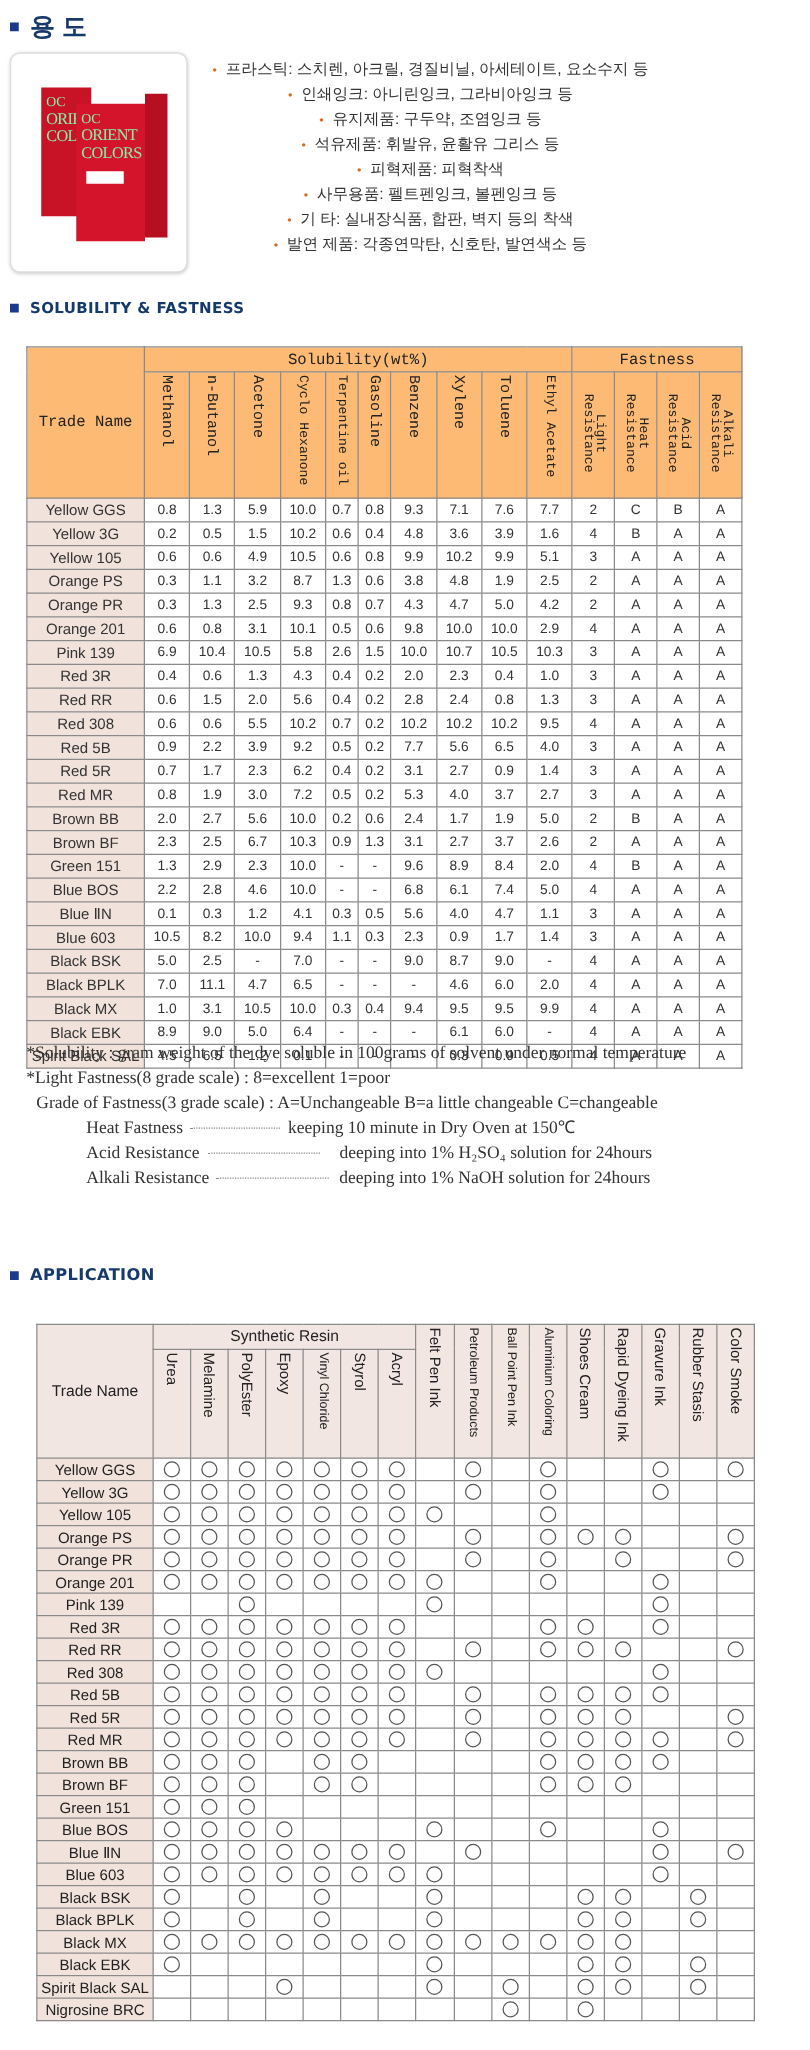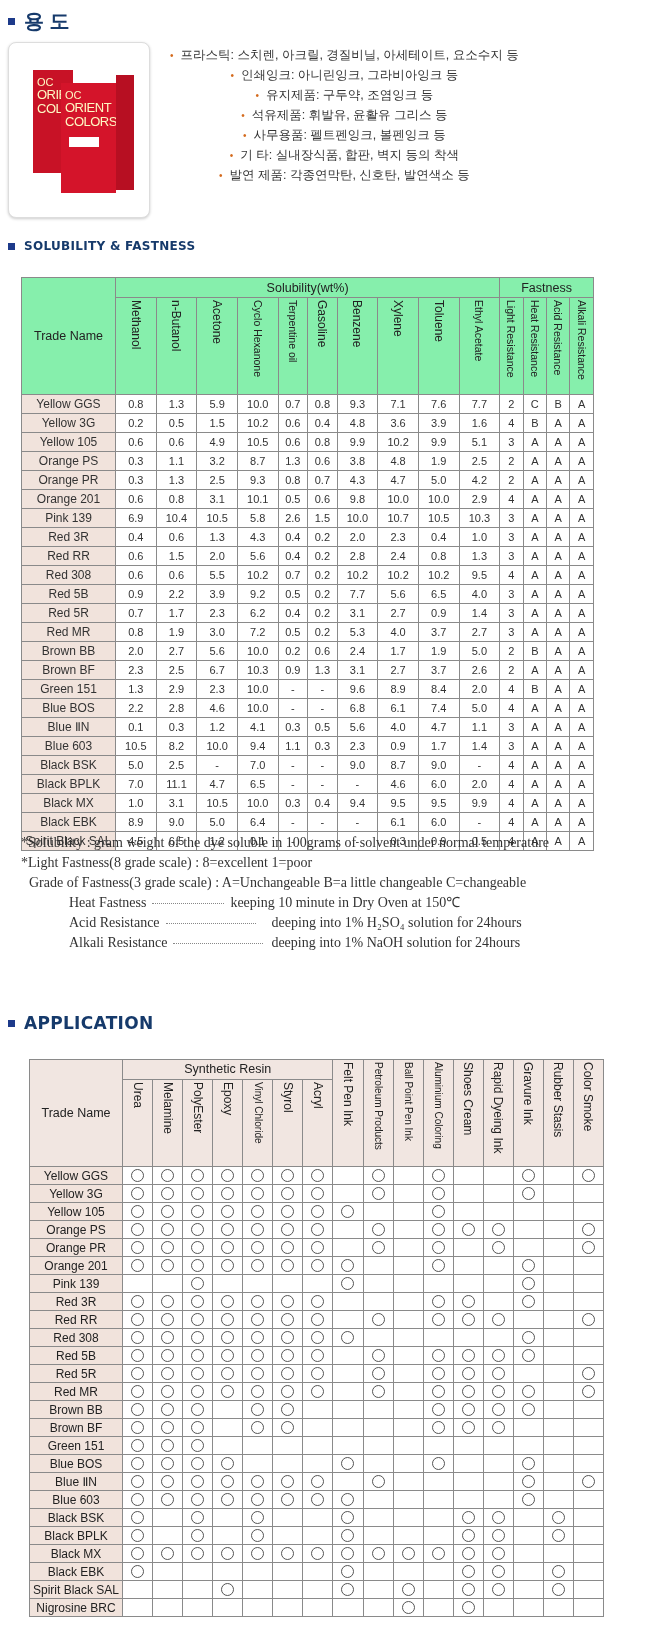--- a/index.html
+++ b/index.html
@@ -1,40 +1,40 @@
 <!DOCTYPE html>
 <html><head>
 <meta charset="utf-8">
 <style>
   html, body { margin:0; padding:0; background:#fff; }
   body { width:648px; height:1640px; position:relative; font-family:"Liberation Sans", sans-serif; color:#222; overflow:hidden; }
   .sec-title { position:absolute; left:8px; font-weight:bold; color:#163a6b; display:flex; align-items:center; }
   .sec-title .sq { width:7px; height:7px; background:#1d3a8a; margin-right:9px; display:inline-block; }
   #t1 { top:8px; font-size:20px; }
   #t2 { top:239px; font-size:12px; letter-spacing:0.3px; font-family:"DejaVu Sans", sans-serif; }
-  #t3 { top:1013px; font-size:17px; letter-spacing:0.3px; font-family:"DejaVu Sans", sans-serif; }
+  #t3 { top:1013px; font-size:13px; letter-spacing:0.3px; font-family:"DejaVu Sans", sans-serif; }
 
   .photo { position:absolute; left:8px; top:42px; width:140px; height:174px; border:1px solid #ddd; border-radius:8px; box-shadow:0 1px 3px #ccc; background:#fff; overflow:hidden; }
-  .box { position:absolute; background:#d4142a; color:#fef9c3; font-family:Liberation Sans, sans-serif; }
+  .box { position:absolute; background:#d4142a; color:#86efac; font-family:Liberation Serif, serif; }
   .box1 { left:24px; top:27px; width:40px; height:103px; background:#c81226; }
   .box2 { left:52px; top:40px; width:55px; height:110px; }
   .box2side { position:absolute; left:107px; top:32px; width:18px; height:115px; background:#b70f22; }
   .box .logo { font-size:11px; margin:6px 0 0 4px; }
   .box .brand { font-size:13px; line-height:14px; margin-left:4px; letter-spacing:-0.5px; }
   .box .lbl { background:#fff; width:30px; height:10px; margin:8px 0 0 8px; }
 
   .uses { position:absolute; left:170px; top:45px; font-size:12.5px; color:#333; }
   .uses li { list-style:none; height:20px; line-height:20px; }
   .uses li .dot { color:#d46b1e; margin-right:7px; font-size:10px; }
   .uses ul { margin:0; padding:0;text-align:center; }
 
   table { border-collapse:collapse; position:absolute; font-family:"Liberation Sans", sans-serif; }
   td, th { border:1px solid #8a8a8a; padding:0; text-align:center; }
   #sol { left:21px; top:277px; width:573px; font-size:11px; }
-  #sol th { background:#86efac; font-weight:normal; }
+  #sol th { background:#fdba74; font-weight:normal;font-family:Liberation Mono, monospace; }
   #sol .hd { font-size:12.5px; height:19px; }
   #sol .vt { height:96px; vertical-align:top; }
   #sol .vt span { writing-mode:vertical-rl; display:inline-block; font-size:12px; padding-top:2px; line-height:12px; }
   #sol .vt.small span { font-size:10.5px; line-height:10px; }
   #sol .tn { width:93px; font-size:12.5px; }
   #sol td.name { background:#f1e3dc; font-size:12px; height:18px; }
   #sol td { height:18px; color:#333; }
 
   .notes { position:absolute; left:21px; top:833px; font-family:"Liberation Serif", serif; font-size:14px; color:#333; line-height:20px; }
   .notes div { white-space:nowrap; }
@@ -76,20 +76,21 @@
   </div>
   <div class="box2side"></div>
 </div>
 
 <div class="uses">
   <ul id="uses-ul">
       <li><span class="dot">•</span><span>프라스틱: 스치렌, 아크릴, 경질비닐, 아세테이트, 요소수지 등</span></li>
       <li><span class="dot">•</span><span>인쇄잉크: 아니린잉크, 그라비아잉크 등</span></li>
       <li><span class="dot">•</span><span>유지제품: 구두약, 조염잉크 등</span></li>
       <li><span class="dot">•</span><span>석유제품: 휘발유, 윤활유 그리스 등</span></li>
+      <li><span class="dot">•</span><span>피혁제품: 피혁착색</span></li>
       <li><span class="dot">•</span><span>사무용품: 펠트펜잉크, 볼펜잉크 등</span></li>
       <li><span class="dot">•</span><span>기 타: 실내장식품, 합판, 벽지 등의 착색</span></li>
       <li><span class="dot">•</span><span>발연 제품: 각종연막탄, 신호탄, 발연색소 등</span></li>
     </ul>
 </div>
 
 <div class="sec-title" id="t2">
   <span class="sq"></span>
   <span>SOLUBILITY &amp; FASTNESS</span>
 </div>

